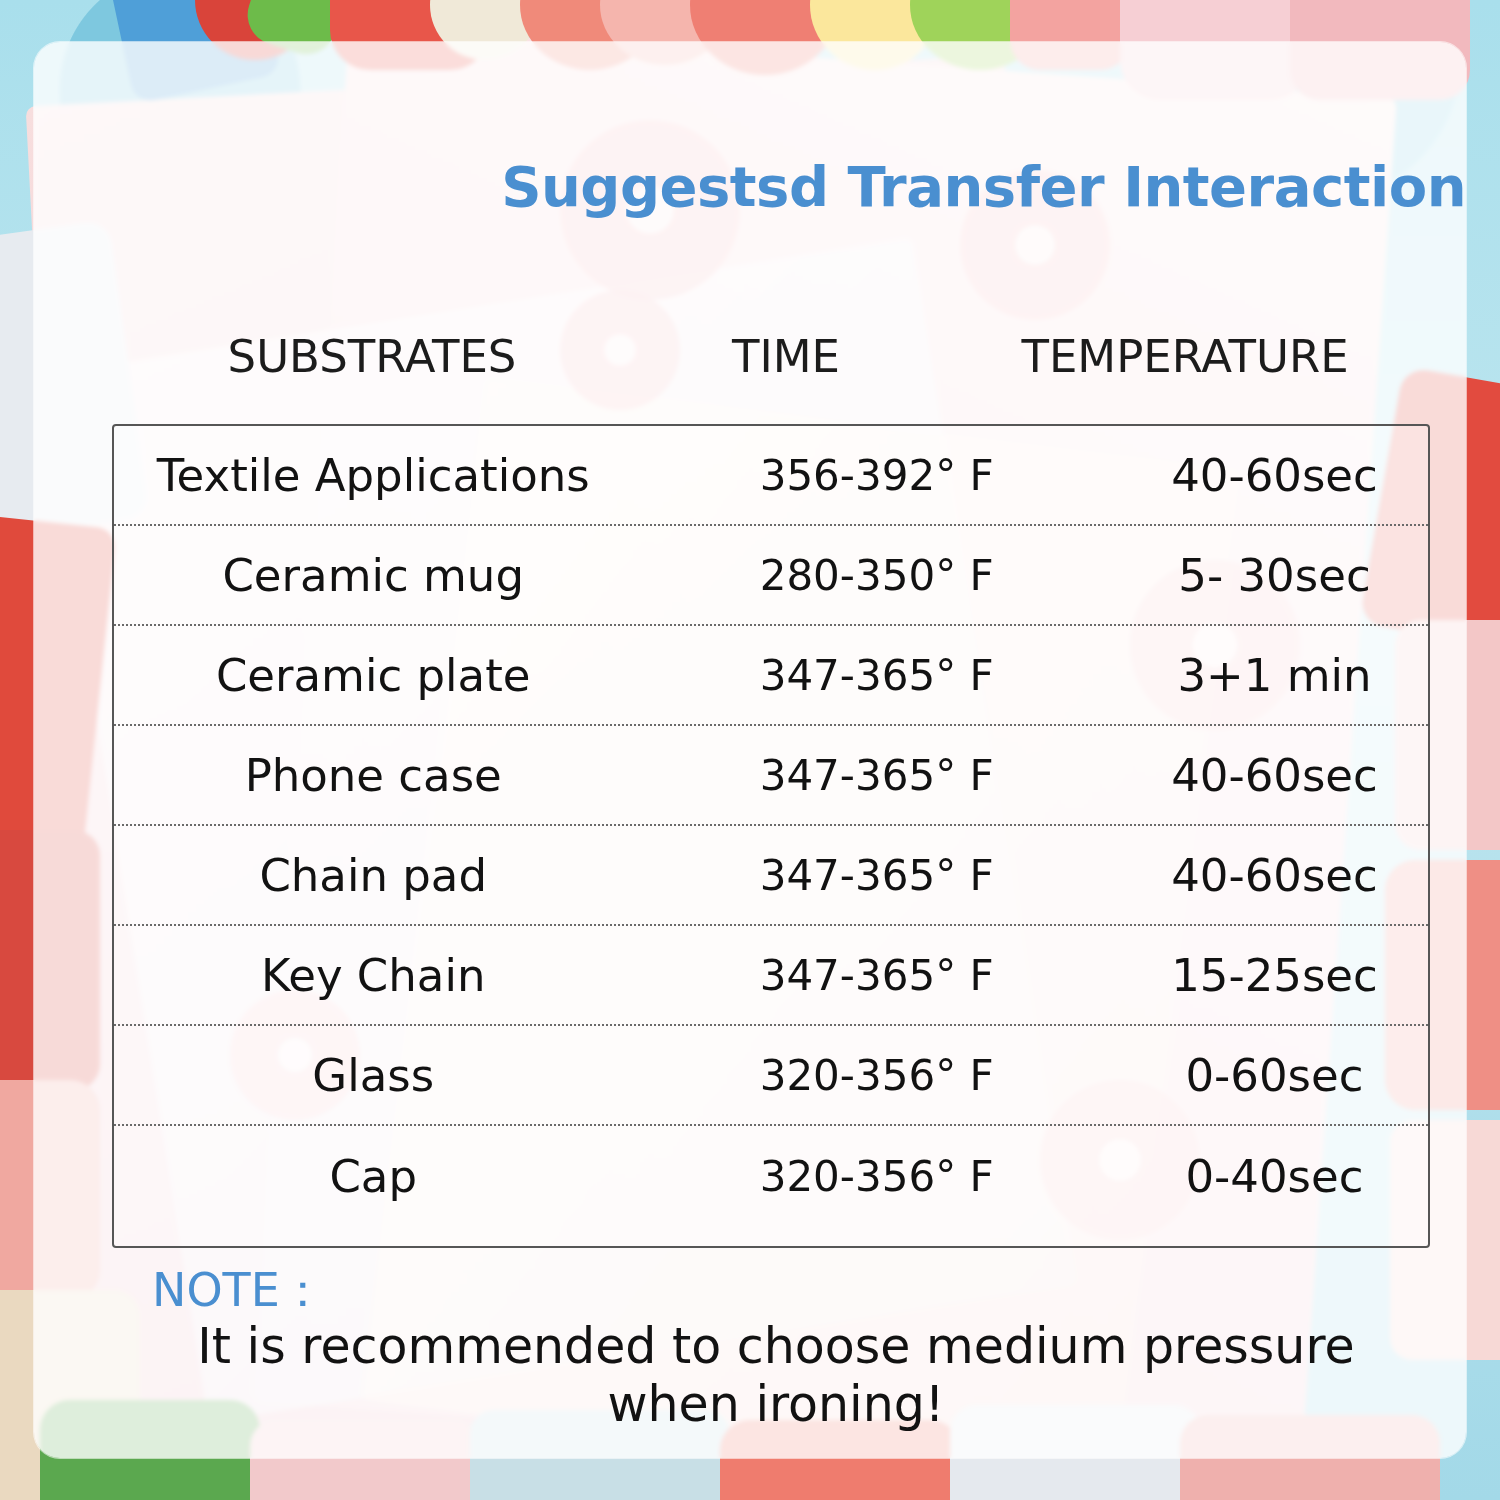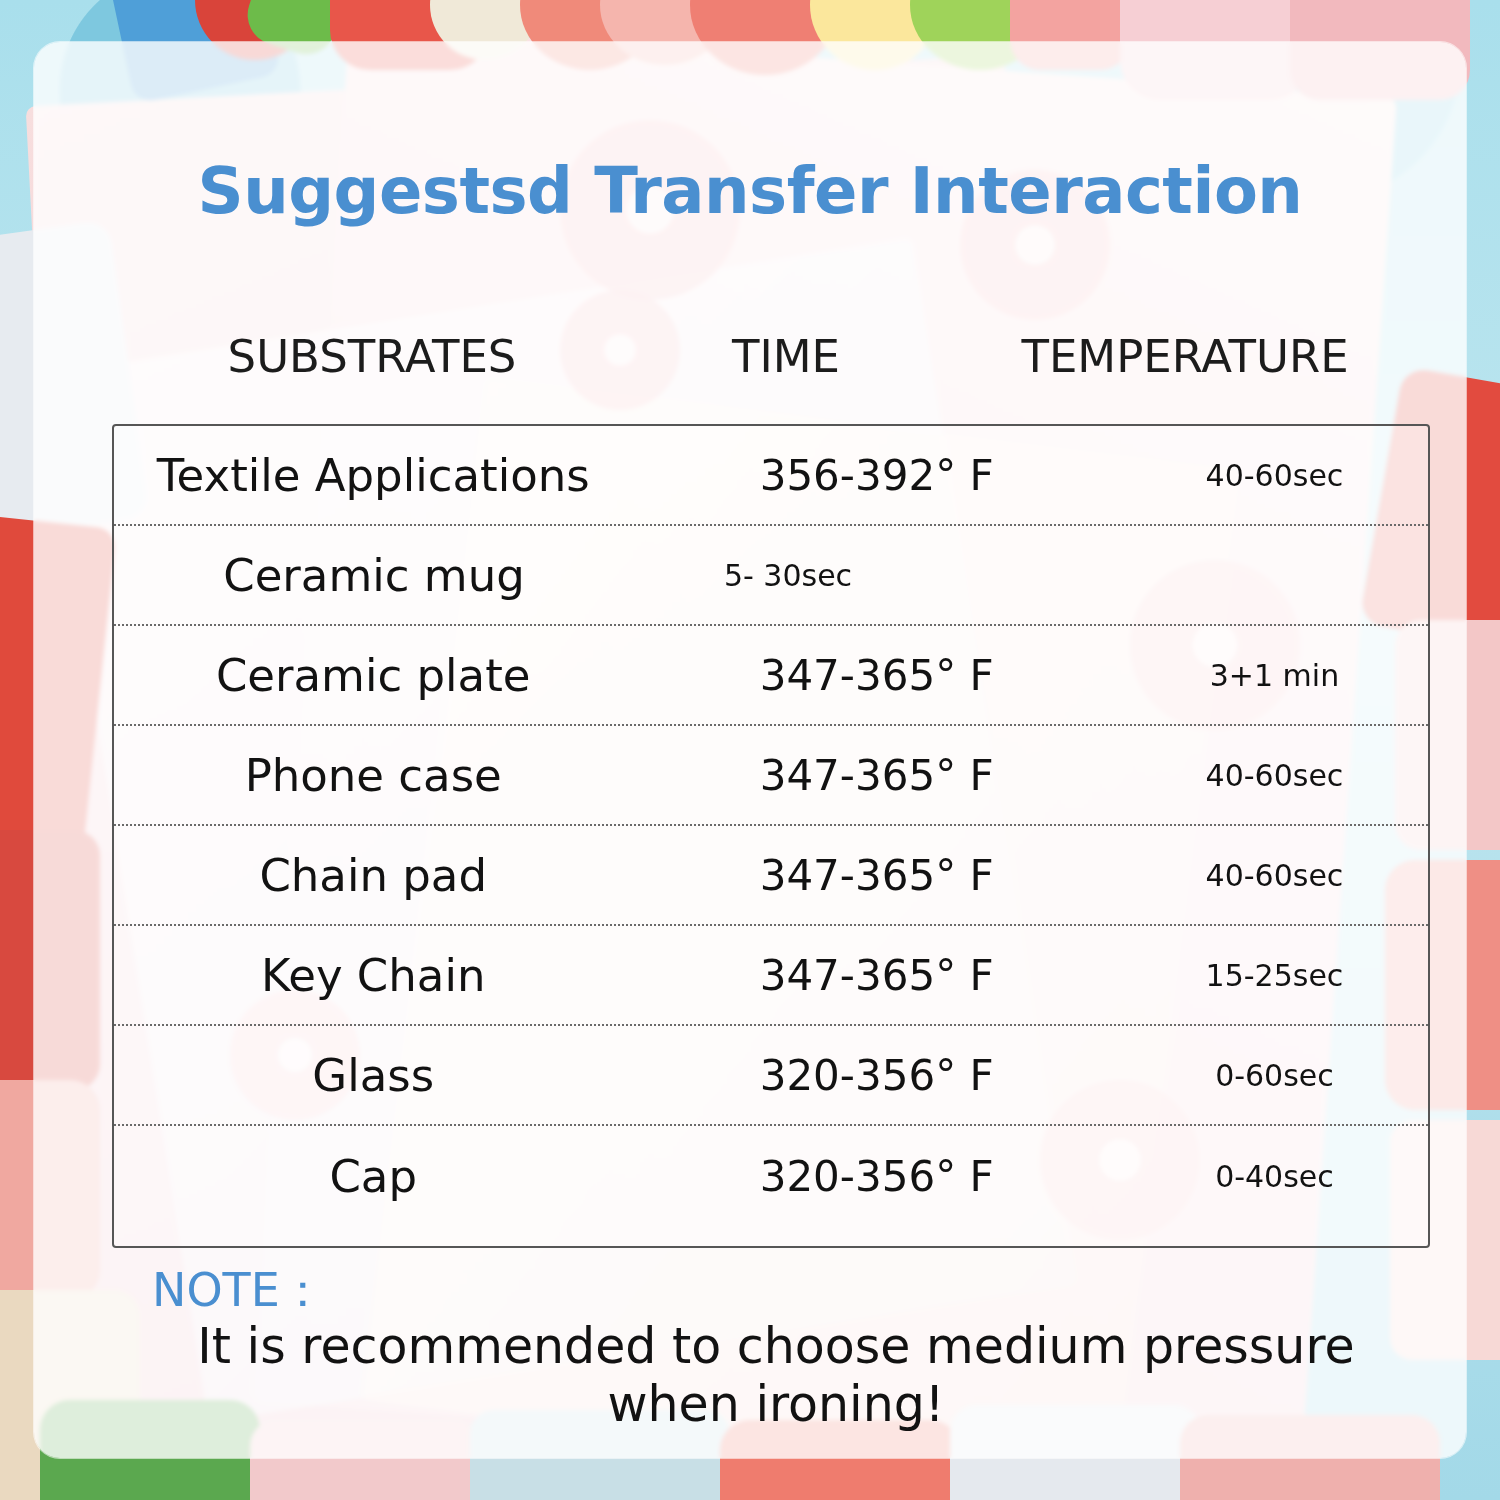--- a/index.html
+++ b/index.html
@@ -92,24 +92,24 @@
     background: rgba(255,255,255,0.80);
     border-radius: 26px;
     box-shadow: 0 0 0 1px rgba(255,255,255,0.6);
     backdrop-filter: blur(2px);
   }
 
   #title {
     position: absolute;
     left: 0; right: 0;
     top: 112px;
-    text-align: center;
+    text-align: right;
     font-family: "DejaVu Sans", sans-serif;
     font-weight: 700;
-    font-size: 64px;
+    font-size: 56px;
     letter-spacing: -0.5px;
     color: #4a8fd0;
     white-space: nowrap;
   }
 
   #headrow {
     position: absolute;
     left: 78px;
     top: 288px;
     width: 1318px;
@@ -136,21 +136,21 @@
   .row {
     display: flex;
     align-items: center;
     height: 100px;
     border-bottom: 2px dotted #6a6a6a;
   }
   .row:last-child { border-bottom: none; }
   .cell { text-align: center; color: #121212; }
   .cell.c-sub  { width: 520px; font-size: 45px; }
   .cell.c-temp { width: 490px; font-size: 42px; }
-  .cell.c-time { width: 308px; font-size: 30px; text-align: center; }
+  .cell.c-time { width: 308px; font-size: 45px; text-align: center; }
   .row:first-child .cell.c-sub { font-size: 45px; }
 
   #note-label {
     position: absolute;
     left: 118px;
     top: 1218px;
     font-size: 46px;
     color: #4a8fd0;
   }
   #note-text {
@@ -226,20 +226,21 @@
     <div id="table">
 
       <div class="row">
         <div class="cell c-sub">Textile Applications</div>
         <div class="cell c-temp">356-392° F</div>
         <div class="cell c-time">40-60sec</div>
       </div>
 
       <div class="row">
         <div class="cell c-sub">Ceramic mug</div>
+        <div class="cell c-temp">280-350° F</div>
         <div class="cell c-time">5- 30sec</div>
       </div>
 
       <div class="row">
         <div class="cell c-sub">Ceramic plate</div>
         <div class="cell c-temp">347-365° F</div>
         <div class="cell c-time">3+1 min</div>
       </div>
 
       <div class="row">

